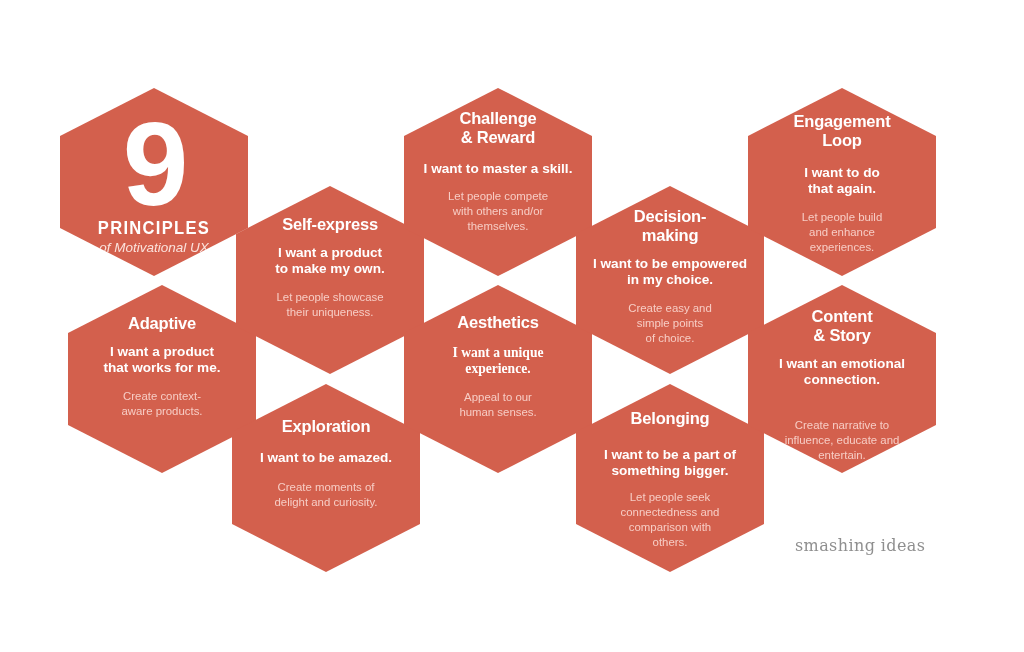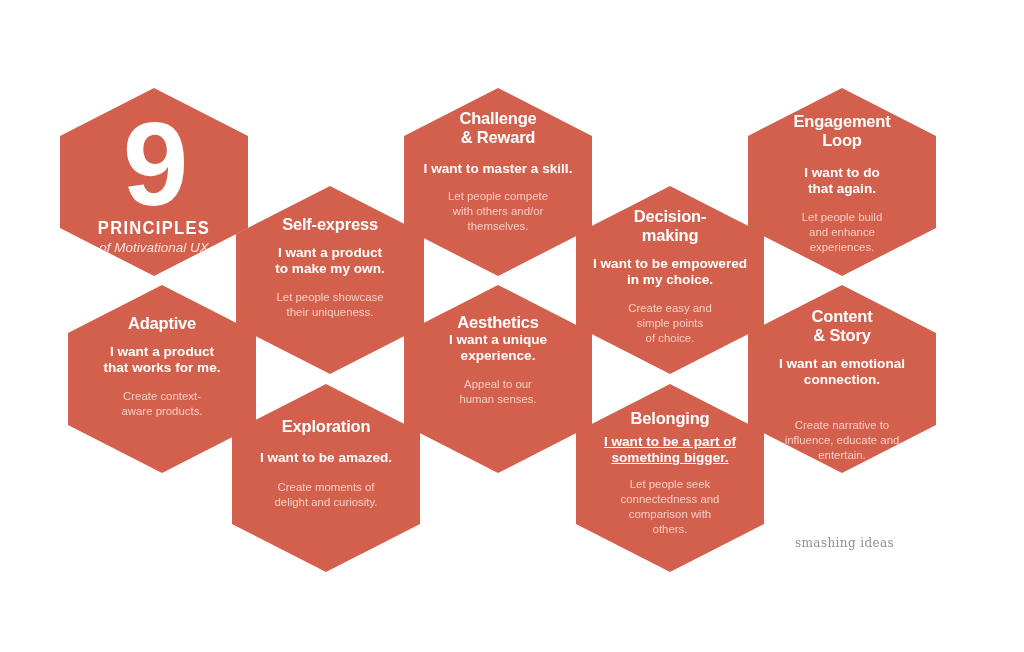--- a/index.html
+++ b/index.html
@@ -88,21 +88,21 @@
     font-weight: normal;
     line-height: 1.2;
     color: #fbe2dc;
     margin-top: 2px;
   }
 
   
   #logo {
     position: absolute;
     font-family: "DejaVu Serif", serif;
-    font-size: 12px;
+    font-size: 16px;
     font-weight: normal;
     letter-spacing: 0.4px;
     color: #8f8f8f;
     white-space: nowrap;
   }
 </style>
 </head>
 <body>
 
 <div id="canvas">
@@ -151,21 +151,21 @@
       <div class="hex-want" style="margin-top:14px;">I want to master a skill.</div>
       <div class="hex-desc" style="margin-top:12px;">Let people compete
 with others and/or
 themselves.</div>
     </div>
   </div>
 
   <div class="hex" style="left:404px; top:285px;">
     <div class="inner" style="padding-top:28px;">
       <div class="hex-title">Aesthetics</div>
-      <div class="hex-want" style="margin-top:0;">I want a unique
+      <div class="hex-want" style="margin-top:13px;font-family:Liberation Serif, serif;">I want a unique
 experience.</div>
       <div class="hex-desc" style="margin-top:13px;">Appeal to our
 human senses.</div>
     </div>
   </div>
 
   <div class="hex" style="left:576px; top:186px;">
     <div class="inner" style="width:194px; padding-top:21px;">
       <div class="hex-title">Decision-
 making</div>
@@ -173,21 +173,21 @@
 in my choice.</div>
       <div class="hex-desc" style="margin-top:13px;">Create easy and
 simple points
 of choice.</div>
     </div>
   </div>
 
   <div class="hex" style="left:576px; top:384px;">
     <div class="inner" style="width:224px; padding-top:25px;">
       <div class="hex-title">Belonging</div>
-      <div class="hex-want" style="margin-top:6px;text-decoration:underline;">I want to be a part of
+      <div class="hex-want" style="margin-top:19px;">I want to be a part of
 something bigger.</div>
       <div class="hex-desc" style="margin-top:11px;">Let people seek
 connectedness and
 comparison with
 others.</div>
     </div>
   </div>
 
   <div class="hex" style="left:748px; top:88px;">
     <div class="inner" style="padding-top:24px;">

